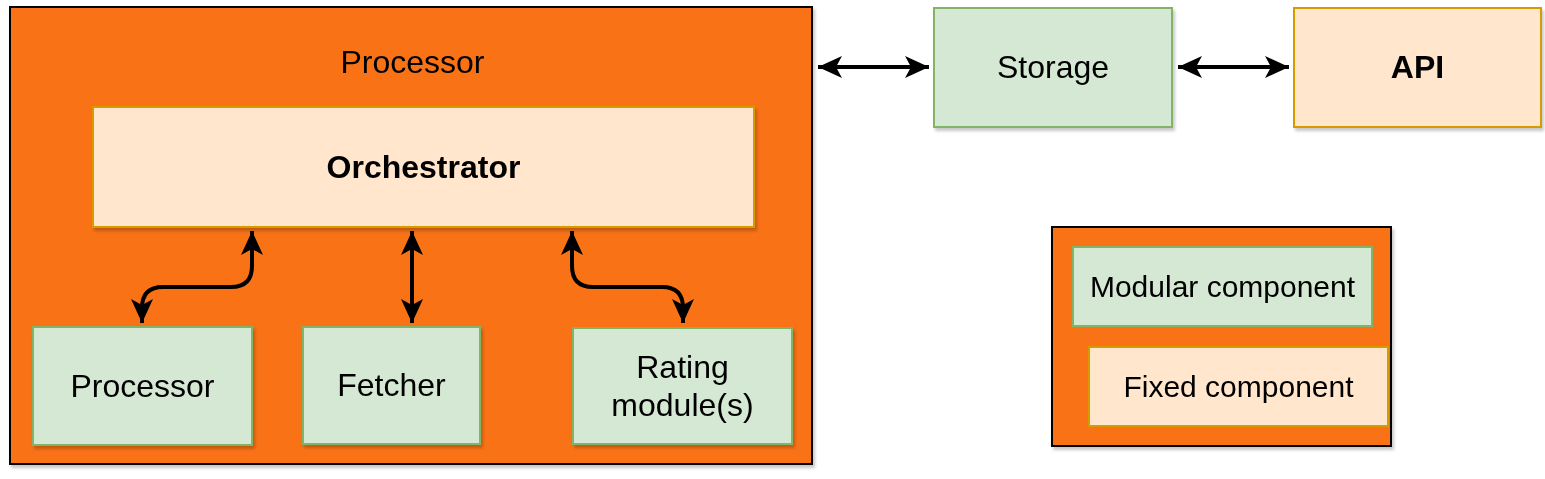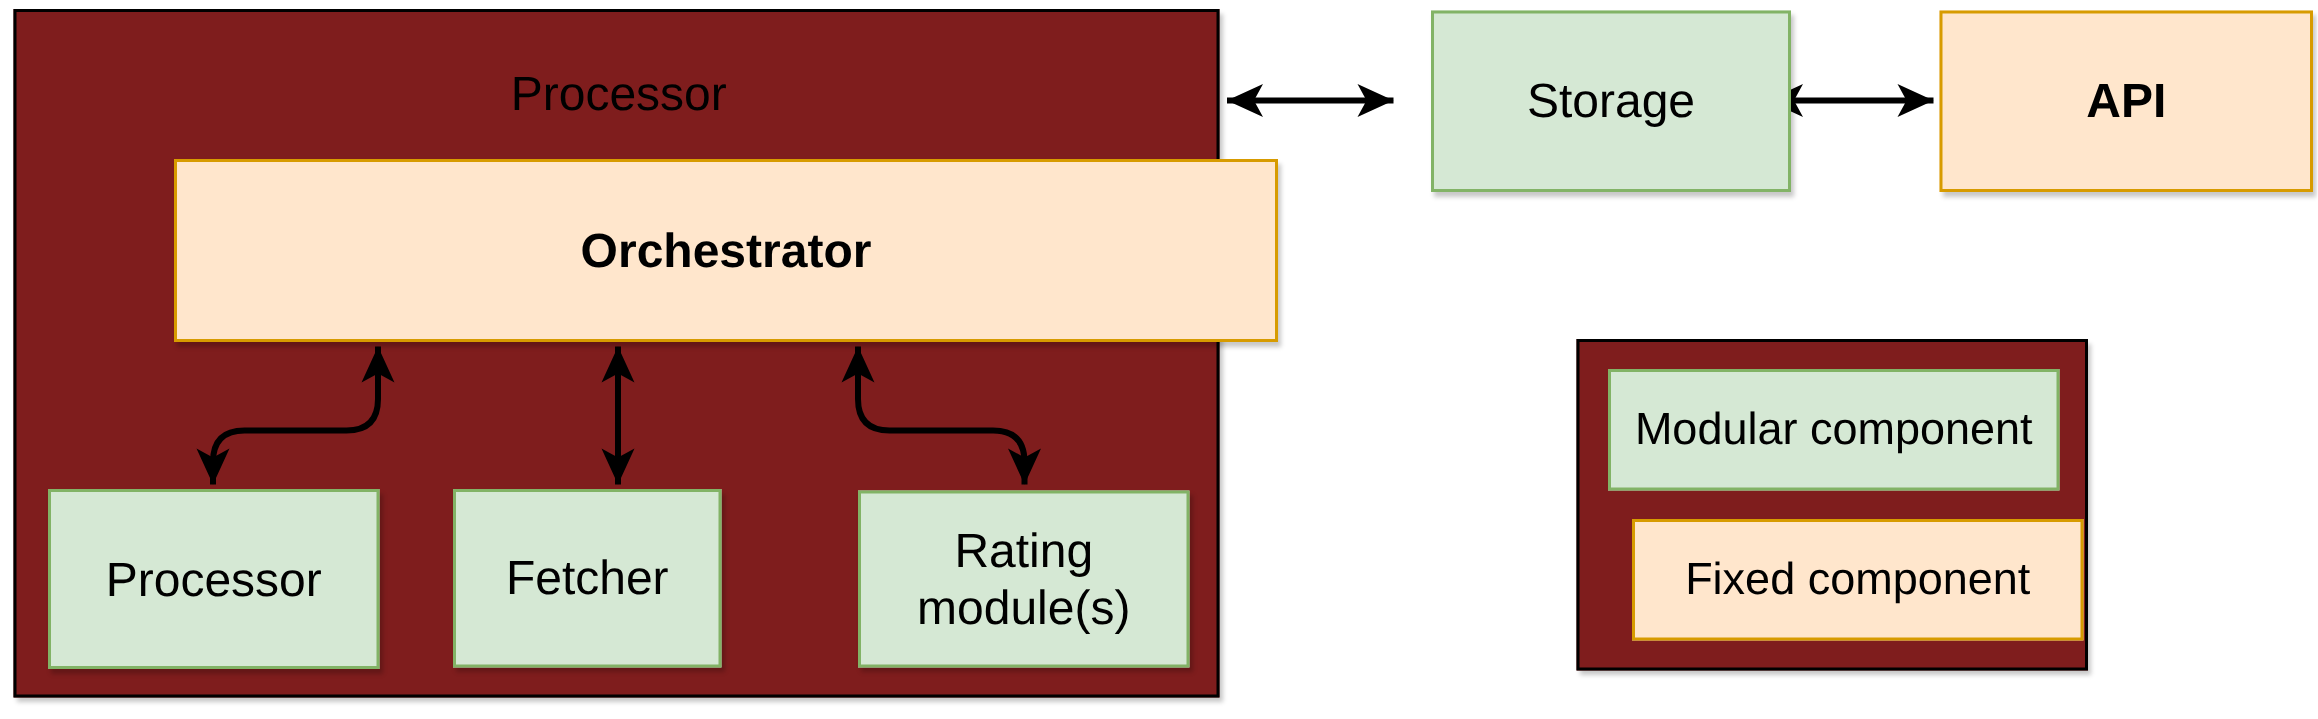--- a/index.html
+++ b/index.html
@@ -30,33 +30,33 @@
   }
   .modular {
     background: #d5e8d4;
     border: 2px solid #82b366;
   }
   .fixed {
     background: #ffe6cc;
     border: 2px solid #d79b00;
   }
   .container-box {
-    background: #7f1d1d;
+    background: #f97316;
     border: 2px solid #000000;
     box-shadow: 2px 3px 3px rgba(0,0,0,0.22);
   }
   #processor-box   { left: 9px;    top: 6px;   width: 804px; height: 459px; }
   #processor-title { left: 92px;   top: 44px;  width: 641px; height: 36px;
                      display: flex; align-items: center; justify-content: center;
                      font-size: 32px; font-weight: normal; }
-  #orchestrator    { left: 92px;   top: 106px; width: 736px; height: 122px; font-weight: bold; margin-left: 24px; }
+  #orchestrator    { left: 92px;   top: 106px; width: 663px; height: 122px; font-weight: bold; }
   #collector       { left: 32px;   top: 326px; width: 221px; height: 120px; }
   #fetcher         { left: 302px;  top: 326px; width: 179px; height: 119px; }
   #rating          { left: 572px;  top: 327px; width: 221px; height: 118px; padding: 0 33px; }
-  #storage         { left: 933px;  top: 7px;   width: 240px; height: 121px; margin-left: 21px; }
+  #storage         { left: 933px;  top: 7px;   width: 240px; height: 121px; }
   #api             { left: 1293px; top: 7px;   width: 249px; height: 121px; font-weight: bold; }
   #legend-box      { left: 1051px; top: 226px; width: 341px; height: 221px; }
   .legend-item {
     position: absolute;
     box-sizing: border-box;
     display: flex;
     align-items: center;
     justify-content: center;
     text-align: center;
     font-size: 30px;

